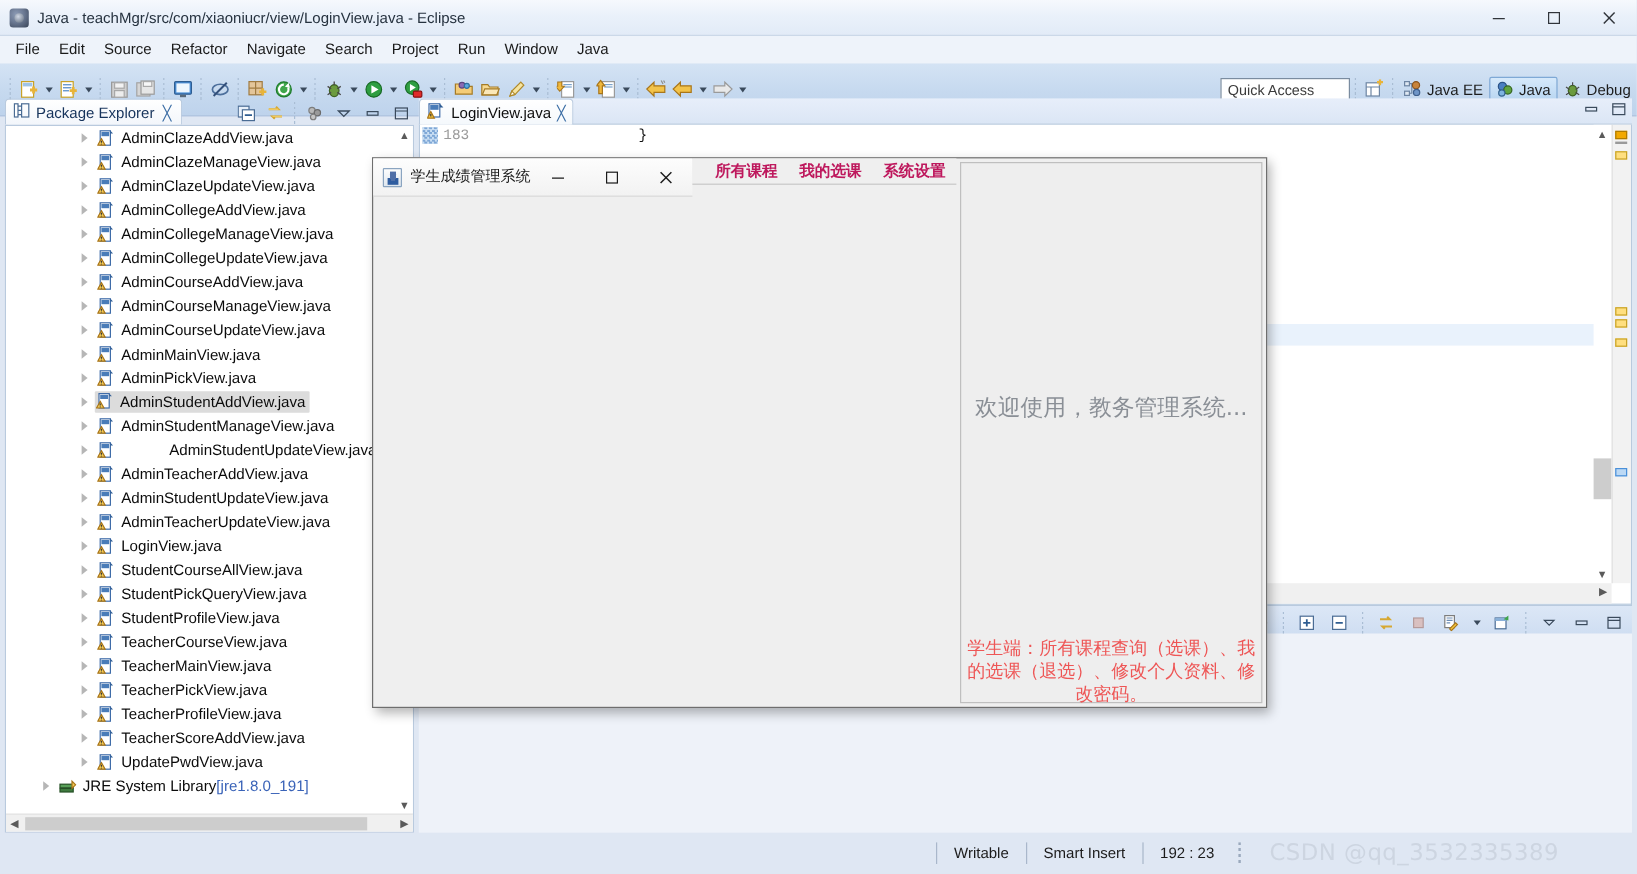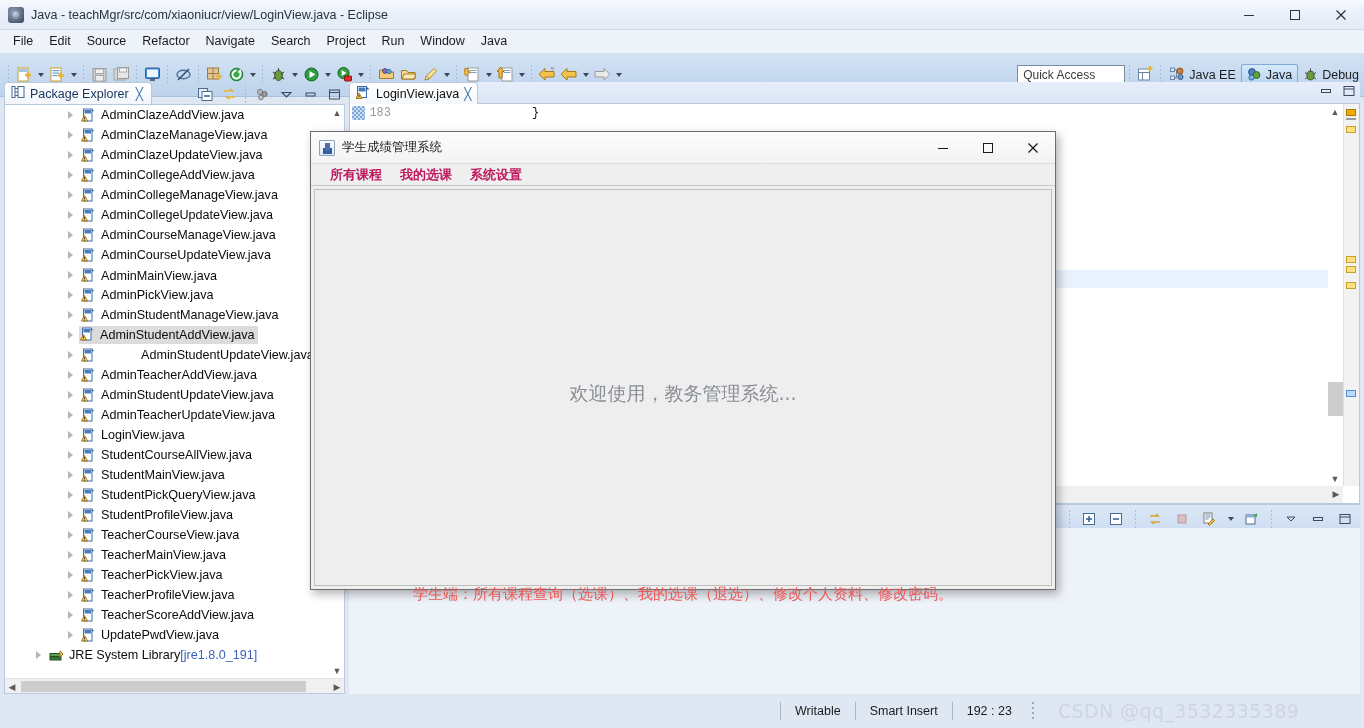--- a/index.html
+++ b/index.html
@@ -148,21 +148,21 @@
     background: repeating-linear-gradient(to bottom,#9aa9bd 0 2px, transparent 2px 5px);
     background-size:2px 18px; background-repeat:no-repeat; background-position:center; }
   .watermark { margin-left:18px; font-size:19px; color:#cdd5e1; letter-spacing:0.4px;
     font-family:"DejaVu Sans", sans-serif; }
 
   
   .dialog {
     position:absolute; left:310px; top:131px; width:746px; height:459px;
     background:#efefef; border:1px solid #6e6e6e;
     box-shadow: 3px 4px 9px rgba(0,0,0,0.30);
-    display:flex; flex-direction:column;
+    display:flex; flex-direction:row;
   }
   .dlg-title {
     height:32px; background: linear-gradient(to bottom,#fdfdfd 0%,#f2f2f2 100%);
     display:flex; align-items:center; border-bottom:1px solid #dadada; flex:none;
   }
   .dlg-icon {
     width:16px; height:16px; margin-left:8px; margin-right:7px; flex:none;
     border:1px solid #8aa4c0; background:linear-gradient(to bottom,#fdfdfd,#dfe7ef);
     position:relative; border-radius:1px;
   }
@@ -596,20 +596,34 @@
             <span class="arrow"></span>
             <span style="display: flex; align-items: center;">
               <span class="jicon"><svg width="15" height="15" viewBox="0 0 15 15">
                   <rect x="2.5" y="1" width="8.5" height="12" fill="#fff" stroke="#3f6ca8"></rect>
                   <rect x="3.5" y="2" width="6.5" height="3.5" fill="#4a7cb8"></rect>
                   <path d="M11 1l2.2 2.2H11z" fill="#2e5c94"></path>
                   <polygon points="3.5,7.5 6.6,13 0.4,13" fill="#f3cb55" stroke="#a9761a"></polygon>
                   <line x1="3.5" y1="9.3" x2="3.5" y2="11" stroke="#3a3a3a"></line>
                   <circle cx="3.5" cy="12" r="0.5" fill="#3a3a3a"></circle>
                 </svg></span>
+              <span>AdminCourseAddView.java</span>
+            </span>
+          </div>
+          <div class="trow">
+            <span class="arrow"></span>
+            <span style="display: flex; align-items: center;">
+              <span class="jicon"><svg width="15" height="15" viewBox="0 0 15 15">
+                  <rect x="2.5" y="1" width="8.5" height="12" fill="#fff" stroke="#3f6ca8"></rect>
+                  <rect x="3.5" y="2" width="6.5" height="3.5" fill="#4a7cb8"></rect>
+                  <path d="M11 1l2.2 2.2H11z" fill="#2e5c94"></path>
+                  <polygon points="3.5,7.5 6.6,13 0.4,13" fill="#f3cb55" stroke="#a9761a"></polygon>
+                  <line x1="3.5" y1="9.3" x2="3.5" y2="11" stroke="#3a3a3a"></line>
+                  <circle cx="3.5" cy="12" r="0.5" fill="#3a3a3a"></circle>
+                </svg></span>
               <span>AdminCourseManageView.java</span>
             </span>
           </div>
           <div class="trow">
             <span class="arrow"></span>
             <span style="display: flex; align-items: center;">
               <span class="jicon"><svg width="15" height="15" viewBox="0 0 15 15">
                   <rect x="2.5" y="1" width="8.5" height="12" fill="#fff" stroke="#3f6ca8"></rect>
                   <rect x="3.5" y="2" width="6.5" height="3.5" fill="#4a7cb8"></rect>
                   <path d="M11 1l2.2 2.2H11z" fill="#2e5c94"></path>
@@ -641,48 +655,48 @@
                   <rect x="2.5" y="1" width="8.5" height="12" fill="#fff" stroke="#3f6ca8"></rect>
                   <rect x="3.5" y="2" width="6.5" height="3.5" fill="#4a7cb8"></rect>
                   <path d="M11 1l2.2 2.2H11z" fill="#2e5c94"></path>
                   <polygon points="3.5,7.5 6.6,13 0.4,13" fill="#f3cb55" stroke="#a9761a"></polygon>
                   <line x1="3.5" y1="9.3" x2="3.5" y2="11" stroke="#3a3a3a"></line>
                   <circle cx="3.5" cy="12" r="0.5" fill="#3a3a3a"></circle>
                 </svg></span>
               <span>AdminPickView.java</span>
             </span>
           </div>
+          <div class="trow sel">
+            <span class="arrow"></span>
+            <span class="hl" style="display: flex; align-items: center;">
+              <span class="jicon"><svg width="15" height="15" viewBox="0 0 15 15">
+                  <rect x="2.5" y="1" width="8.5" height="12" fill="#fff" stroke="#3f6ca8"></rect>
+                  <rect x="3.5" y="2" width="6.5" height="3.5" fill="#4a7cb8"></rect>
+                  <path d="M11 1l2.2 2.2H11z" fill="#2e5c94"></path>
+                  <polygon points="3.5,7.5 6.6,13 0.4,13" fill="#f3cb55" stroke="#a9761a"></polygon>
+                  <line x1="3.5" y1="9.3" x2="3.5" y2="11" stroke="#3a3a3a"></line>
+                  <circle cx="3.5" cy="12" r="0.5" fill="#3a3a3a"></circle>
+                </svg></span>
+              <span>AdminStudentAddView.java</span>
+            </span>
+          </div>
           <div class="trow">
             <span class="arrow"></span>
             <span style="display: flex; align-items: center;">
               <span class="jicon"><svg width="15" height="15" viewBox="0 0 15 15">
                   <rect x="2.5" y="1" width="8.5" height="12" fill="#fff" stroke="#3f6ca8"></rect>
                   <rect x="3.5" y="2" width="6.5" height="3.5" fill="#4a7cb8"></rect>
                   <path d="M11 1l2.2 2.2H11z" fill="#2e5c94"></path>
                   <polygon points="3.5,7.5 6.6,13 0.4,13" fill="#f3cb55" stroke="#a9761a"></polygon>
                   <line x1="3.5" y1="9.3" x2="3.5" y2="11" stroke="#3a3a3a"></line>
                   <circle cx="3.5" cy="12" r="0.5" fill="#3a3a3a"></circle>
                 </svg></span>
               <span>AdminStudentManageView.java</span>
             </span>
           </div>
-          <div class="trow sel">
-            <span class="arrow"></span>
-            <span class="hl" style="display: flex; align-items: center;">
-              <span class="jicon"><svg width="15" height="15" viewBox="0 0 15 15">
-                  <rect x="2.5" y="1" width="8.5" height="12" fill="#fff" stroke="#3f6ca8"></rect>
-                  <rect x="3.5" y="2" width="6.5" height="3.5" fill="#4a7cb8"></rect>
-                  <path d="M11 1l2.2 2.2H11z" fill="#2e5c94"></path>
-                  <polygon points="3.5,7.5 6.6,13 0.4,13" fill="#f3cb55" stroke="#a9761a"></polygon>
-                  <line x1="3.5" y1="9.3" x2="3.5" y2="11" stroke="#3a3a3a"></line>
-                  <circle cx="3.5" cy="12" r="0.5" fill="#3a3a3a"></circle>
-                </svg></span>
-              <span>AdminStudentAddView.java</span>
-            </span>
-          </div>
           <div class="trow">
             <span class="arrow"></span>
             <span style="display: flex; align-items: center; gap: 40px;">
               <span class="jicon"><svg width="15" height="15" viewBox="0 0 15 15">
                   <rect x="2.5" y="1" width="8.5" height="12" fill="#fff" stroke="#3f6ca8"></rect>
                   <rect x="3.5" y="2" width="6.5" height="3.5" fill="#4a7cb8"></rect>
                   <path d="M11 1l2.2 2.2H11z" fill="#2e5c94"></path>
                   <polygon points="3.5,7.5 6.6,13 0.4,13" fill="#f3cb55" stroke="#a9761a"></polygon>
                   <line x1="3.5" y1="9.3" x2="3.5" y2="11" stroke="#3a3a3a"></line>
                   <circle cx="3.5" cy="12" r="0.5" fill="#3a3a3a"></circle>
@@ -751,34 +765,20 @@
             <span style="display: flex; align-items: center;">
               <span class="jicon"><svg width="15" height="15" viewBox="0 0 15 15">
                   <rect x="2.5" y="1" width="8.5" height="12" fill="#fff" stroke="#3f6ca8"></rect>
                   <rect x="3.5" y="2" width="6.5" height="3.5" fill="#4a7cb8"></rect>
                   <path d="M11 1l2.2 2.2H11z" fill="#2e5c94"></path>
                   <polygon points="3.5,7.5 6.6,13 0.4,13" fill="#f3cb55" stroke="#a9761a"></polygon>
                   <line x1="3.5" y1="9.3" x2="3.5" y2="11" stroke="#3a3a3a"></line>
                   <circle cx="3.5" cy="12" r="0.5" fill="#3a3a3a"></circle>
                 </svg></span>
               <span>StudentCourseAllView.java</span>
-            </span>
-          </div>
-          <div class="trow">
-            <span class="arrow"></span>
-            <span style="display: flex; align-items: center;">
-              <span class="jicon"><svg width="15" height="15" viewBox="0 0 15 15">
-                  <rect x="2.5" y="1" width="8.5" height="12" fill="#fff" stroke="#3f6ca8"></rect>
-                  <rect x="3.5" y="2" width="6.5" height="3.5" fill="#4a7cb8"></rect>
-                  <path d="M11 1l2.2 2.2H11z" fill="#2e5c94"></path>
-                  <polygon points="3.5,7.5 6.6,13 0.4,13" fill="#f3cb55" stroke="#a9761a"></polygon>
-                  <line x1="3.5" y1="9.3" x2="3.5" y2="11" stroke="#3a3a3a"></line>
-                  <circle cx="3.5" cy="12" r="0.5" fill="#3a3a3a"></circle>
-                </svg></span>
-              <span>StudentMainView.java</span>
             </span>
           </div>
           <div class="trow">
             <span class="arrow"></span>
             <span style="display: flex; align-items: center;">
               <span class="jicon"><svg width="15" height="15" viewBox="0 0 15 15">
                   <rect x="2.5" y="1" width="8.5" height="12" fill="#fff" stroke="#3f6ca8"></rect>
                   <rect x="3.5" y="2" width="6.5" height="3.5" fill="#4a7cb8"></rect>
                   <path d="M11 1l2.2 2.2H11z" fill="#2e5c94"></path>
                   <polygon points="3.5,7.5 6.6,13 0.4,13" fill="#f3cb55" stroke="#a9761a"></polygon>

